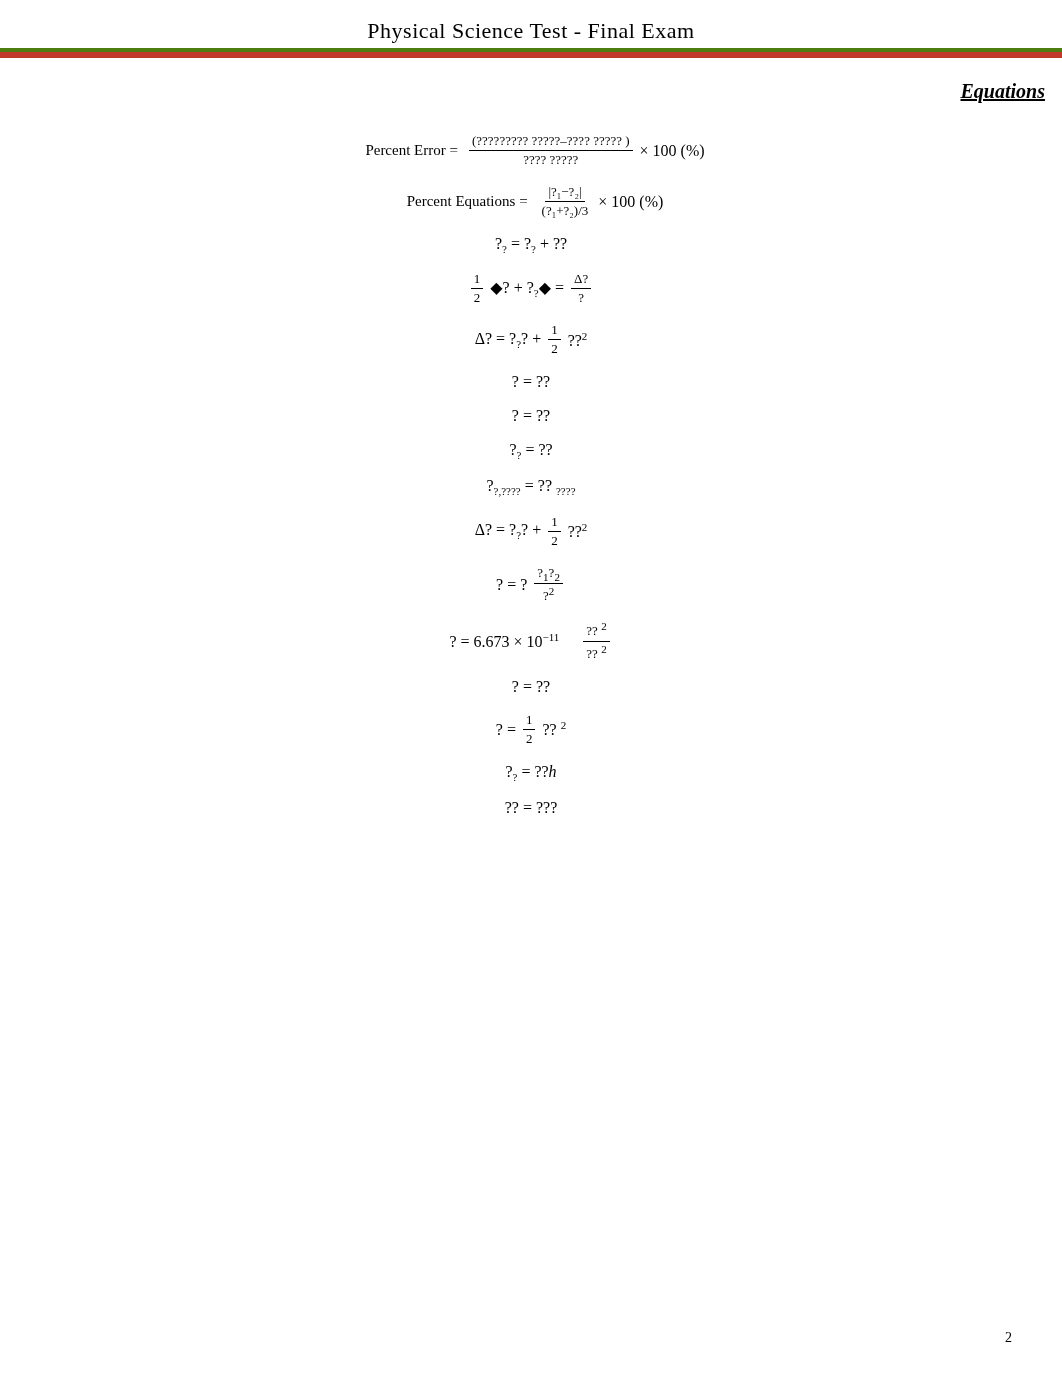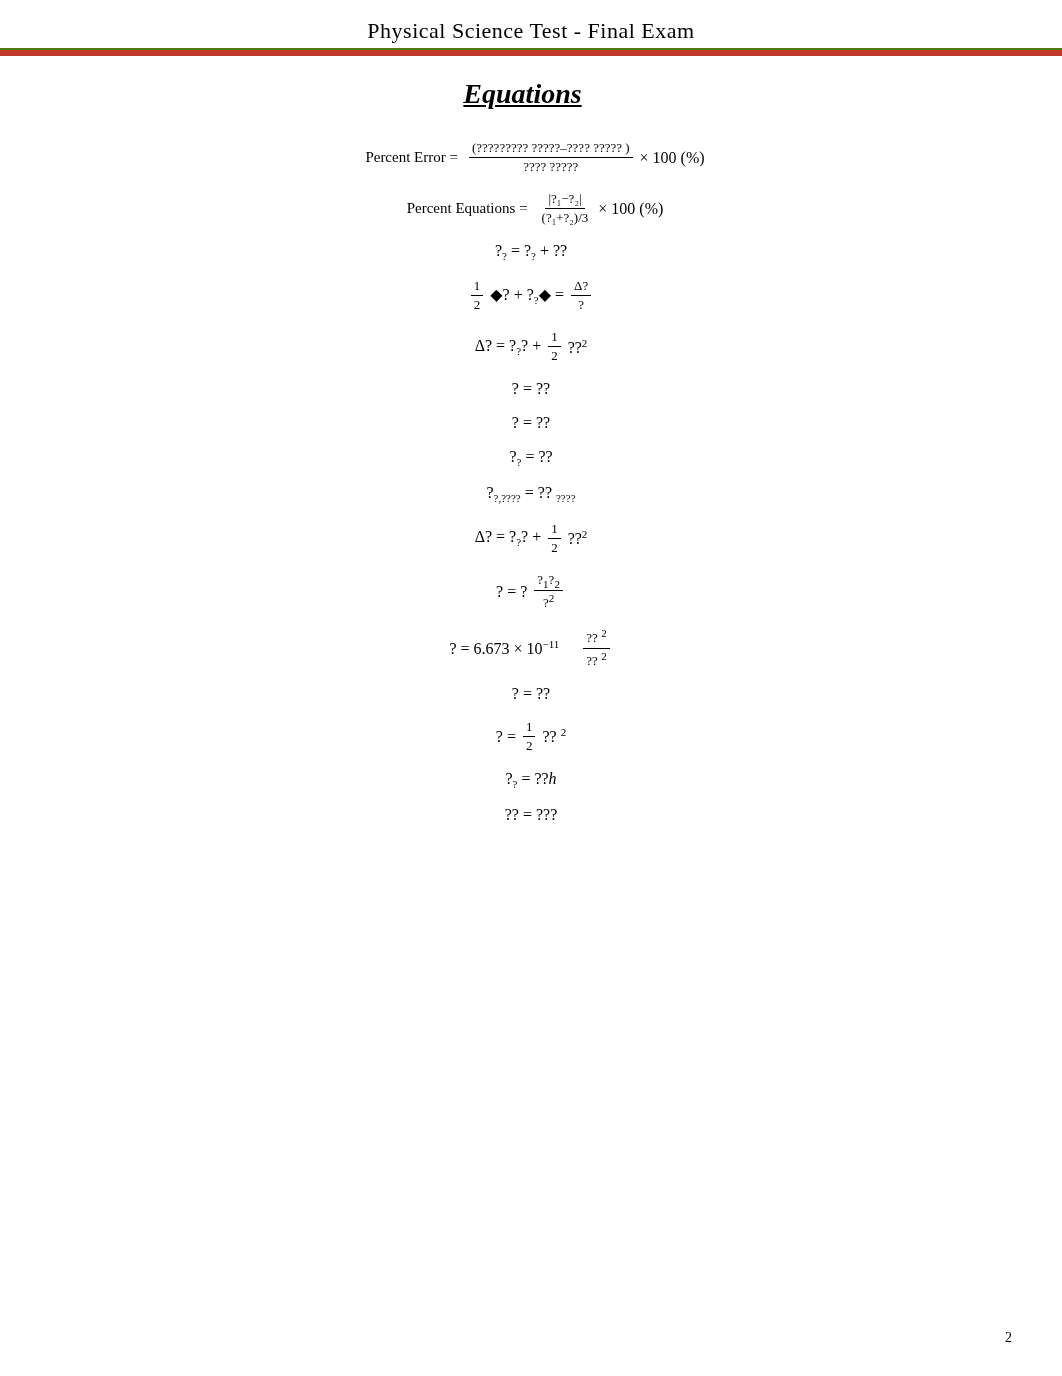--- a/index.html
+++ b/index.html
@@ -10,33 +10,33 @@
       min-height: 1376px;
       position: relative;
     }
 
     .page-header {
       text-align: center;
       padding: 18px 0 4px 0;
       font-size: 22px;
       font-weight: normal;
       letter-spacing: 0.5px;
-      border-bottom: 2px solid #4d7c0f;
+      border-bottom: 4px solid #4d7c0f;
       margin-bottom: 0;
     }
 
     .red-bar {
       height: 6px;
       background: #c0392b;
       margin-bottom: 0;
     }
 
     .section-title {
-      text-align: center;
-      font-size: 28px;
+      text-align: right;
+      font-size: 20px;
       font-weight: bold;
       font-style: italic;
       text-decoration: underline;
       margin: 22px 17px 30px 0;
     }
 
     .equations-container {
       padding: 0 80px 60px 80px;
     }
 

